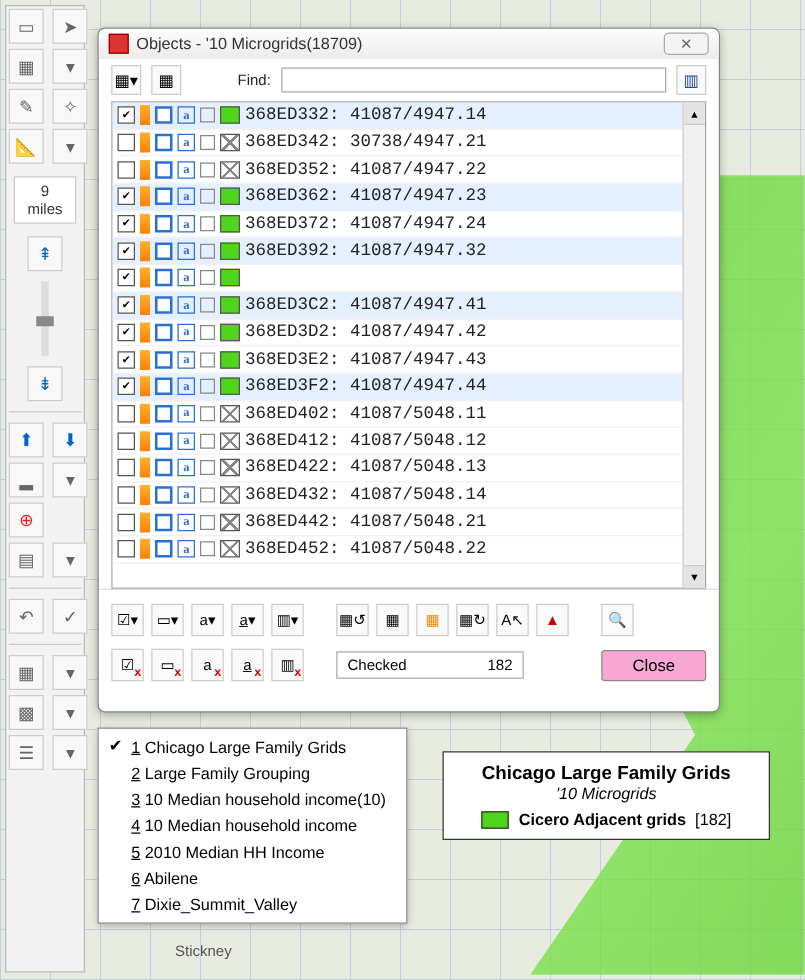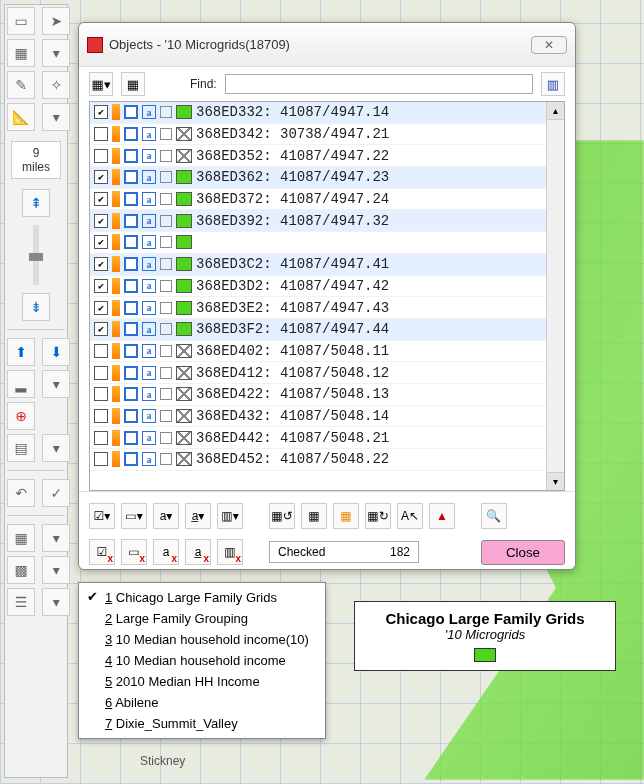--- a/index.html
+++ b/index.html
@@ -46,21 +46,21 @@
   }
   .slider::after{content:"";position:absolute;left:-4px;top:28px;width:14px;height:8px;background:#888;}
   .hr { border-top:1px solid #ccc; margin:6px 2px; }
   
   .dialog {
     position:absolute; left:78px; top:22px; width:498px; height:548px;
     background:#fff; border:1px solid #888; box-shadow:0 2px 8px rgba(0,0,0,.3);
     border-radius:6px;
   }
   .titlebar {
-    height:44px; display:flex; align-items:center; gap:6px;
+    height:24px; display:flex; align-items:center; gap:6px;
     padding:0 8px; border-bottom:1px solid #ddd;
     background:linear-gradient(#fdfdfd,#ececec);
     border-radius:6px 6px 0 0;
   }
   .titlebar .appicon{width:16px;height:16px;background:#d33;display:inline-block;border:1px solid #900;}
   .titlebar .title{font-size:13px;color:#333;}
   .titlebar .spacer{flex:1;}
   .titlebar .close-x{width:36px;height:18px;border:1px solid #aaa;border-radius:4px;display:flex;align-items:center;justify-content:center;color:#666;background:#f4f4f4;}
   .toolbar-row {
     height:34px; display:flex; align-items:center; gap:8px; padding:0 10px;
@@ -412,14 +412,16 @@
     <div class="menu-item"><u>5</u> 2010 Median HH Income</div>
     <div class="menu-item"><u>6</u> Abilene</div>
     <div class="menu-item"><u>7</u> Dixie_Summit_Valley</div>
   </div>
 
 <div class="legend">
   <div class="t1">Chicago Large Family Grids</div>
   <div class="t2">'10 Microgrids</div>
   <div class="legend-row">
     <span class="lg-sw"></span>
+    <span><b>Cicero Adjacent grids</b>
+      &nbsp;<span>[182]</span></span>
   </div>
 </div>
 
 </body></html>

